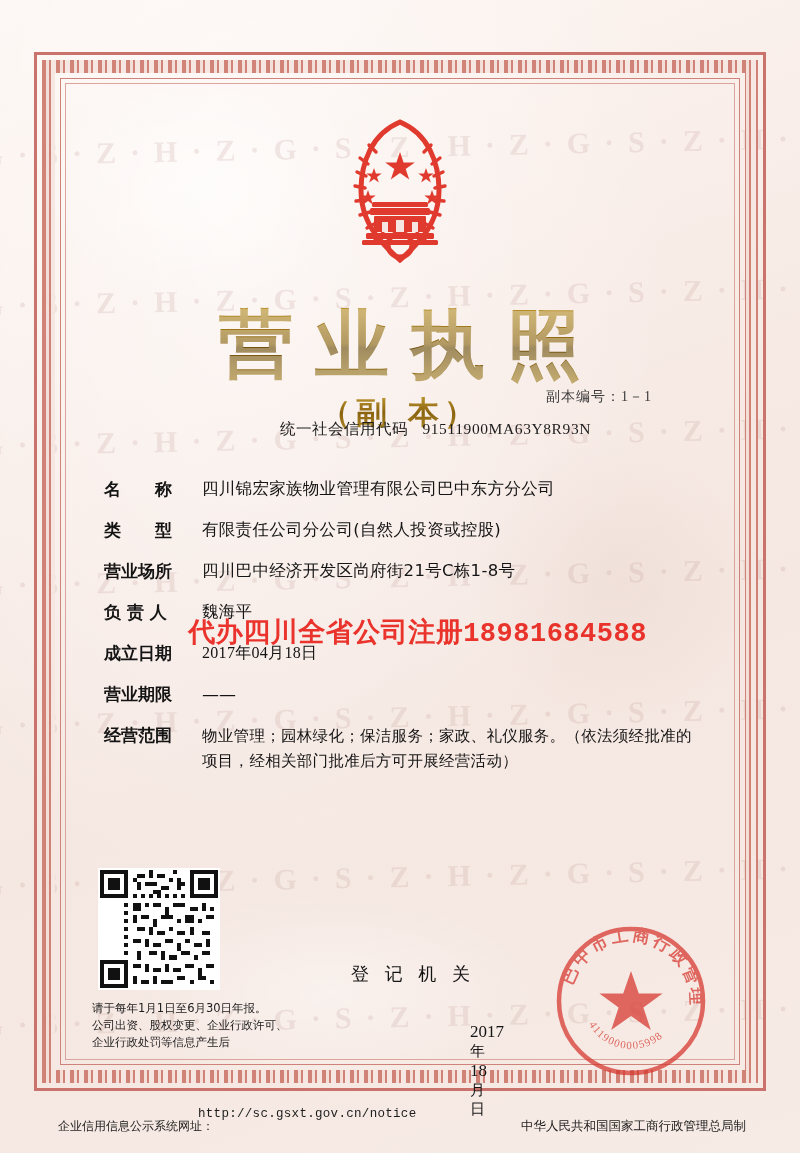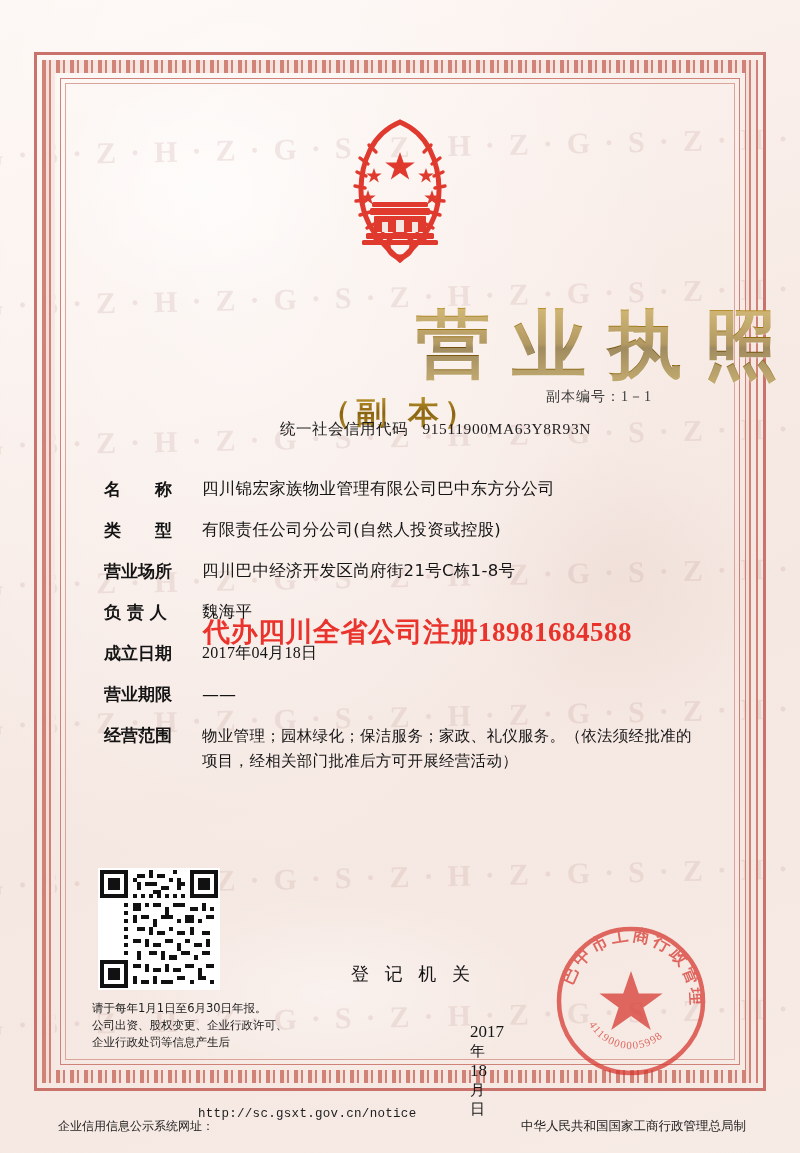--- a/index.html
+++ b/index.html
@@ -104,21 +104,21 @@
     width: 168px;
     height: 168px;
   }
   .emblem svg { display: block; }
 
   
   .title {
     position: absolute;
     left: 0; right: 0;
     top: 296px;
-    text-align: right;
+    text-align: center;
     font-family: "DejaVu Serif", "Liberation Serif", serif;
     font-weight: bold;
     font-size: 74px;
     letter-spacing: 22px;
     text-indent: 22px;
     color: #8a6a18;
     background: linear-gradient(180deg, #c8a136 0%, #8a6310 48%, #6e4e0b 52%, #b8912c 100%);
     -webkit-background-clip: text;
     background-clip: text;
     -webkit-text-fill-color: transparent;
@@ -206,21 +206,21 @@
     font-size: 15.5px;
   }
   .dash-line { letter-spacing: 0; font-size: 17px; }
 
   
   .red-overlay {
     position: absolute;
     left: 0; right: 0;
     top: 614px;
     text-align: center;
-    font-family: Liberation Serif, serif;
+    font-family: Liberation Mono, monospace;
     font-size: 27px;
     font-weight: bold;
     color: #e8241c;
     letter-spacing: 0.5px;
     opacity: 0.92;
     pointer-events: none;
     margin-left: 35px;
   }
 
   

